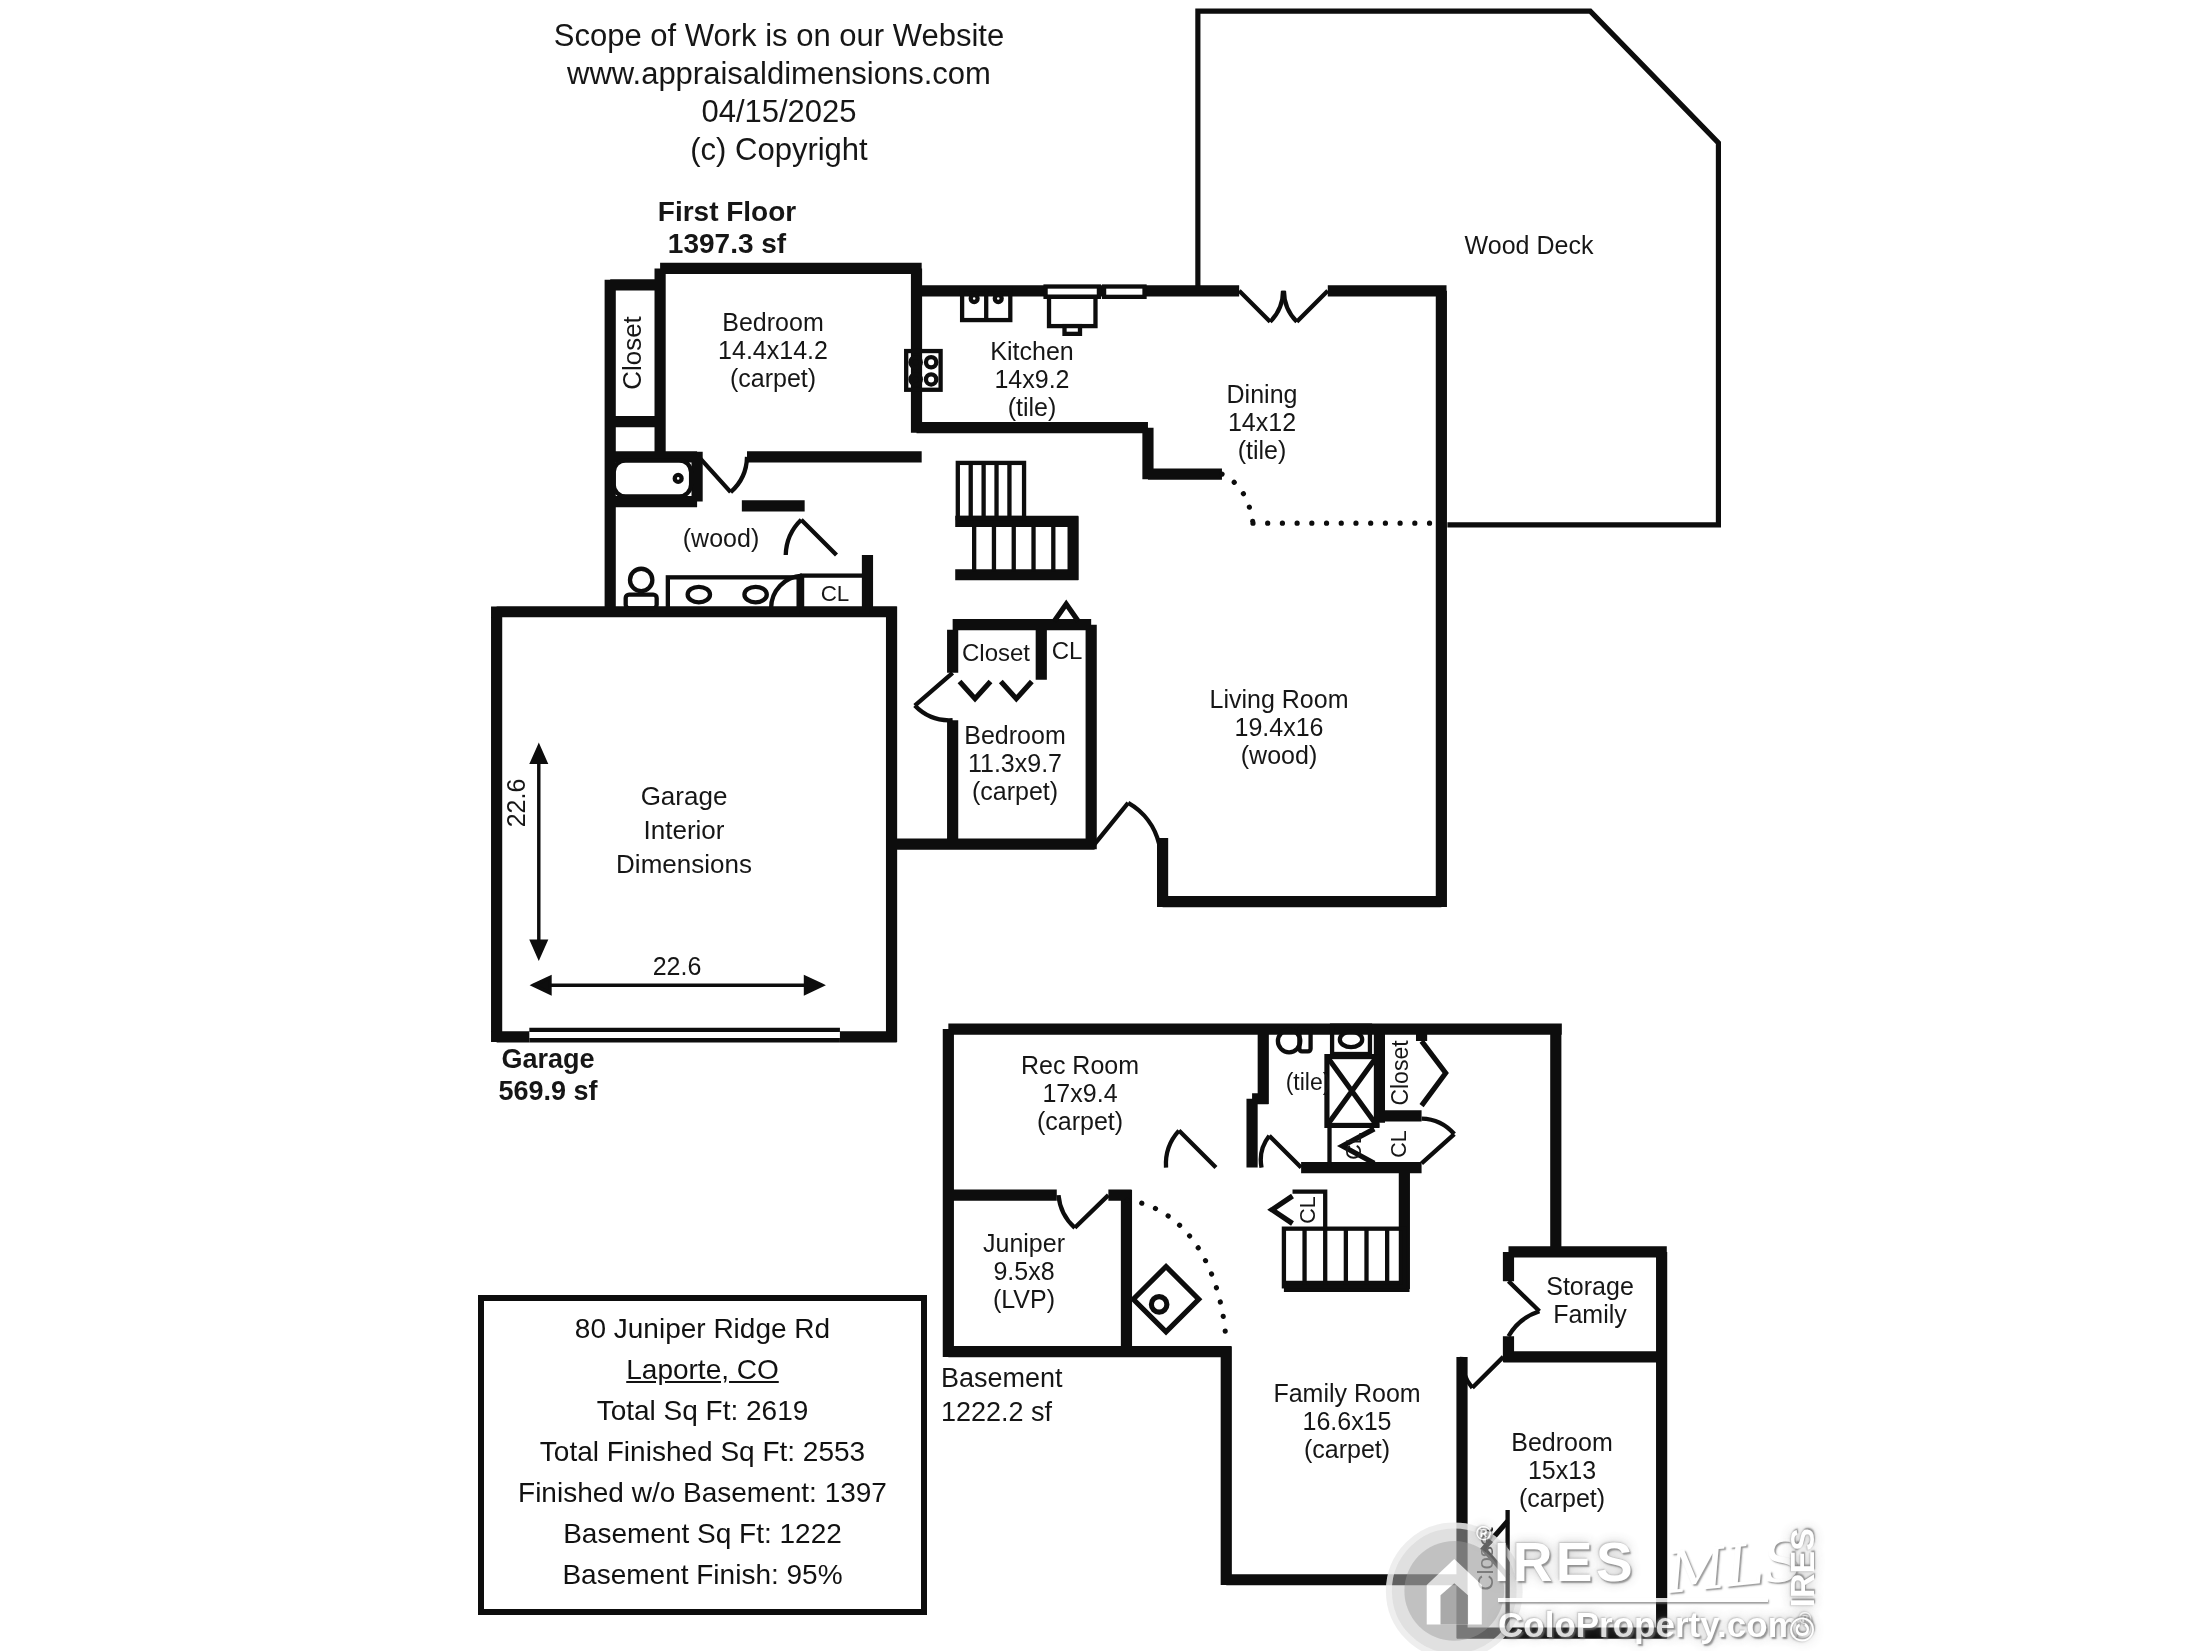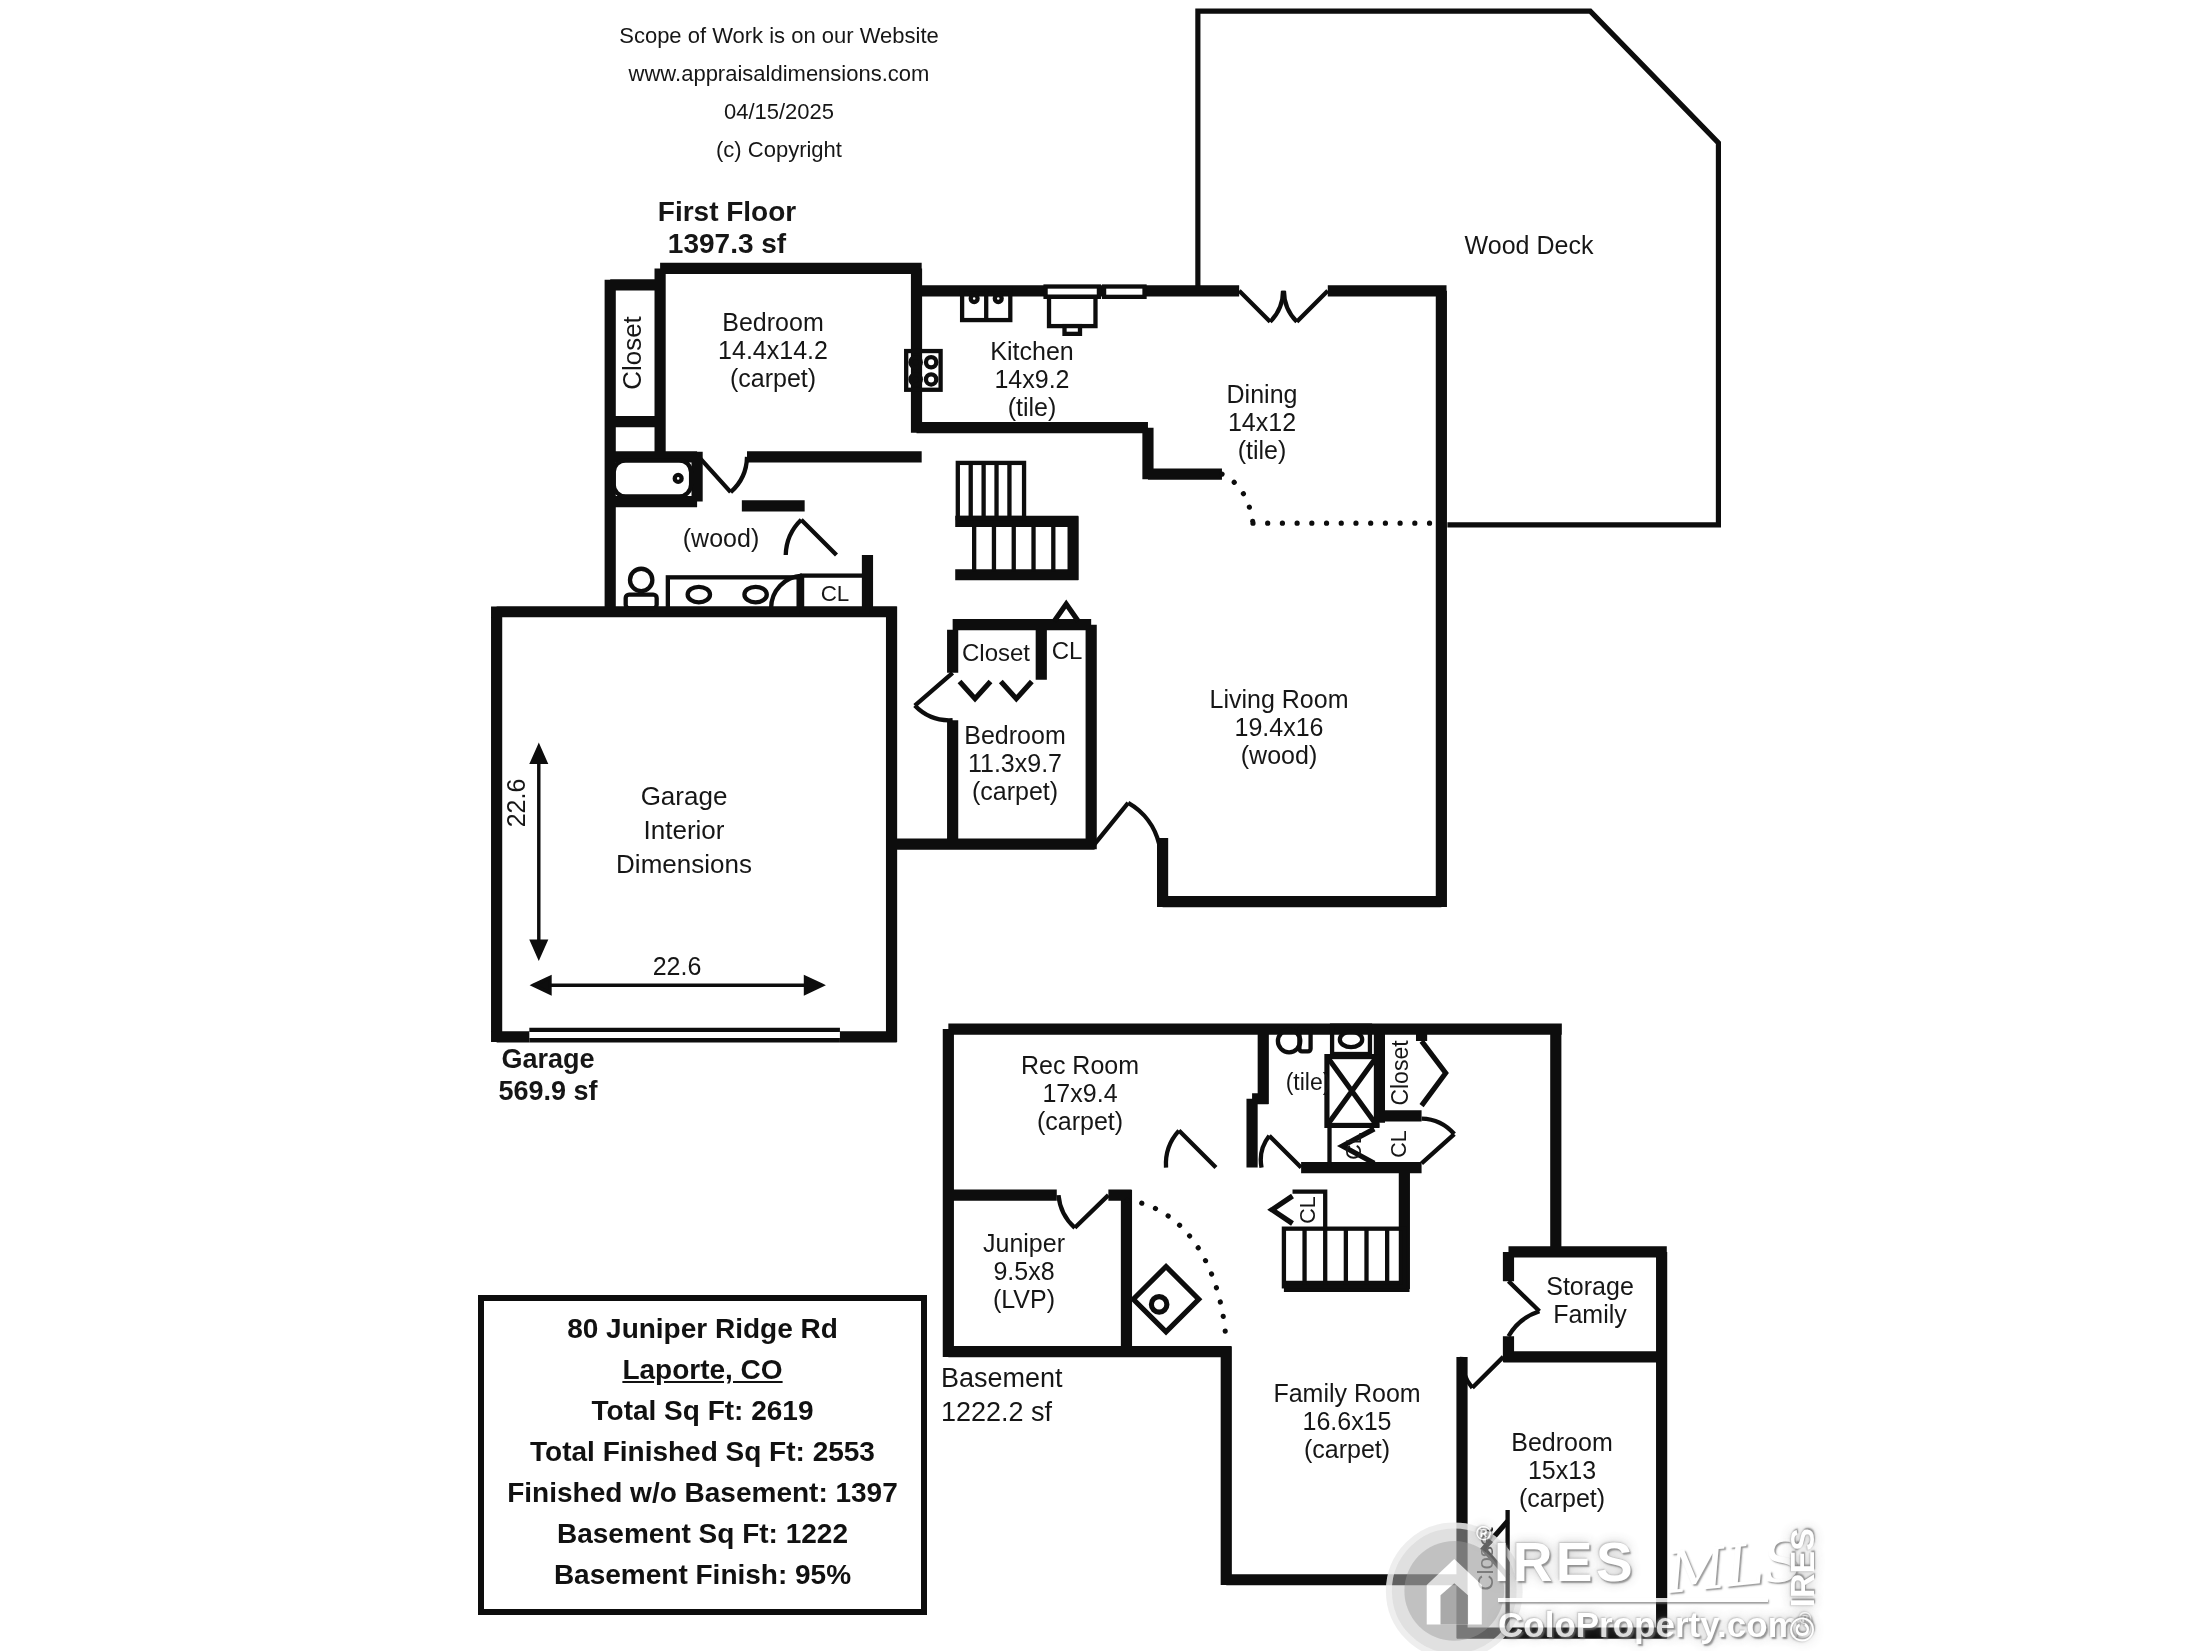--- a/index.html
+++ b/index.html
@@ -5,28 +5,28 @@
   html,body{margin:0;padding:0;background:#ffffff;}
   #canvas{position:relative;width:2203px;height:1652px;background:#ffffff;overflow:hidden;
           font-family:"Liberation Sans","DejaVu Sans",sans-serif;color:#111;}
   svg.plan{position:absolute;left:0;top:0;}
   .lbl{position:absolute;transform:translate(-50%,-50%);white-space:nowrap;text-align:center;
        font-size:25px;color:#161616;line-height:1;}
   .rot{transform:translate(-50%,-50%) rotate(-90deg);}
   .blk{position:absolute;transform:translateX(-50%);text-align:center;color:#161616;}
   .b{font-weight:bold;}
   .room div{line-height:28px;font-size:25px;}
-  #header-note{top:17px;left:779px;font-size:22px;line-height:38px;}
+  #header-note{top:17px;left:779px;font-size:31px;line-height:38px;}
   #ff-title{left:727px;top:196px;font-size:28px;line-height:32px;}
   #garage-int div{line-height:34px;font-size:26px;}
   #garage-title{left:548px;top:1043px;font-size:27px;line-height:32px;}
   #basement-title{position:absolute;left:941px;top:1361px;font-size:27px;line-height:34px;
        font-weight:normal;color:#161616;}
   #info-box{position:absolute;left:478px;top:1295px;width:437px;height:301px;border:6px solid #0d0d0d;
-       background:#fff;text-align:center;font-weight:bold;font-size:28px;line-height:41px;padding-top:6.9px;}
+       background:#fff;text-align:center;font-weight:normal;font-size:28px;line-height:41px;padding-top:6.9px;}
   #info-box .city{text-decoration:underline;}
   
   #watermark{position:absolute;left:0;top:0;width:2203px;height:1652px;opacity:.86;pointer-events:none;}
   .wm-txt{position:absolute;color:#ffffff;font-weight:bold;
           text-shadow:1.7px 1.7px 1.7px rgba(110,110,110,.85),-0.9px -0.9px 1.7px rgba(150,150,150,.6),0 0 10.3px rgba(130,130,130,.55);}
   #wm-brand{left:1494px;top:1530px;font-size:55px;letter-spacing:3.4px;}
   #wm-script{left:1667px;top:1533px;font-size:57px;font-family:"DejaVu Serif",serif;font-style:italic;font-weight:normal;
           text-shadow:1.7px 1.7px 1.7px rgba(110,110,110,.85);transform:rotate(-6deg);}
   #wm-line{position:absolute;left:1498px;top:1598px;width:270px;height:4.3px;background:#fff;
           box-shadow:0.9px 1.7px 1.7px rgba(110,110,110,.8);}

